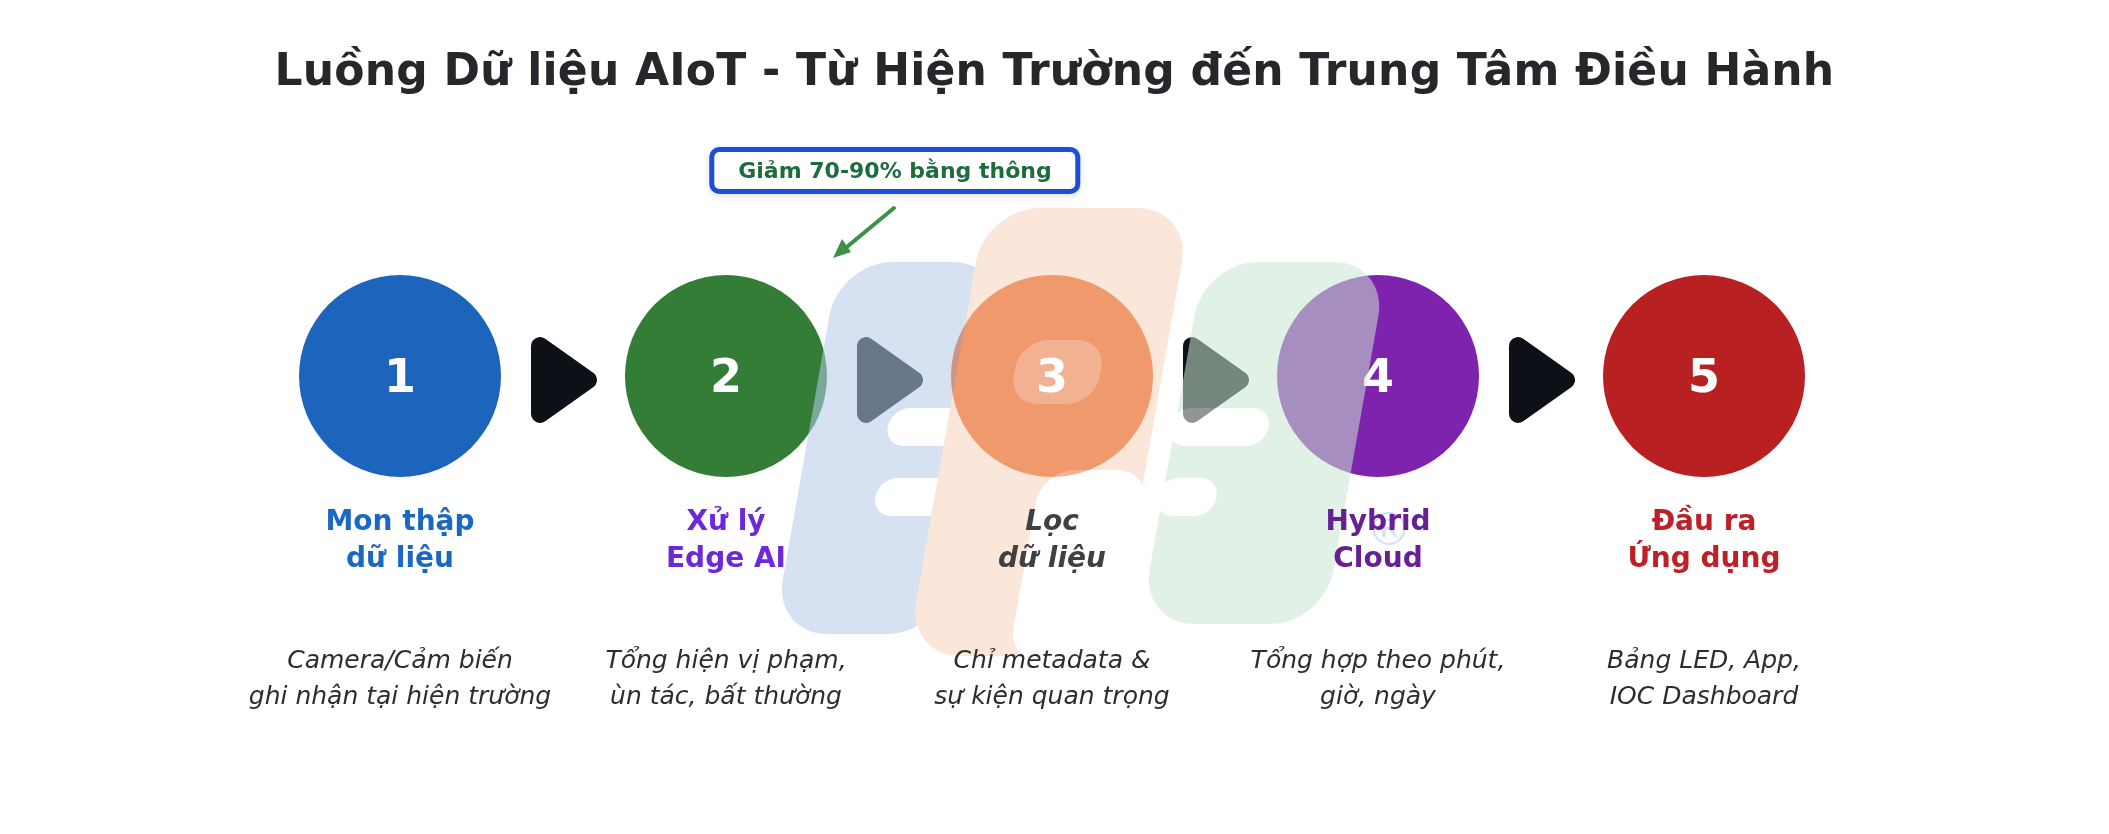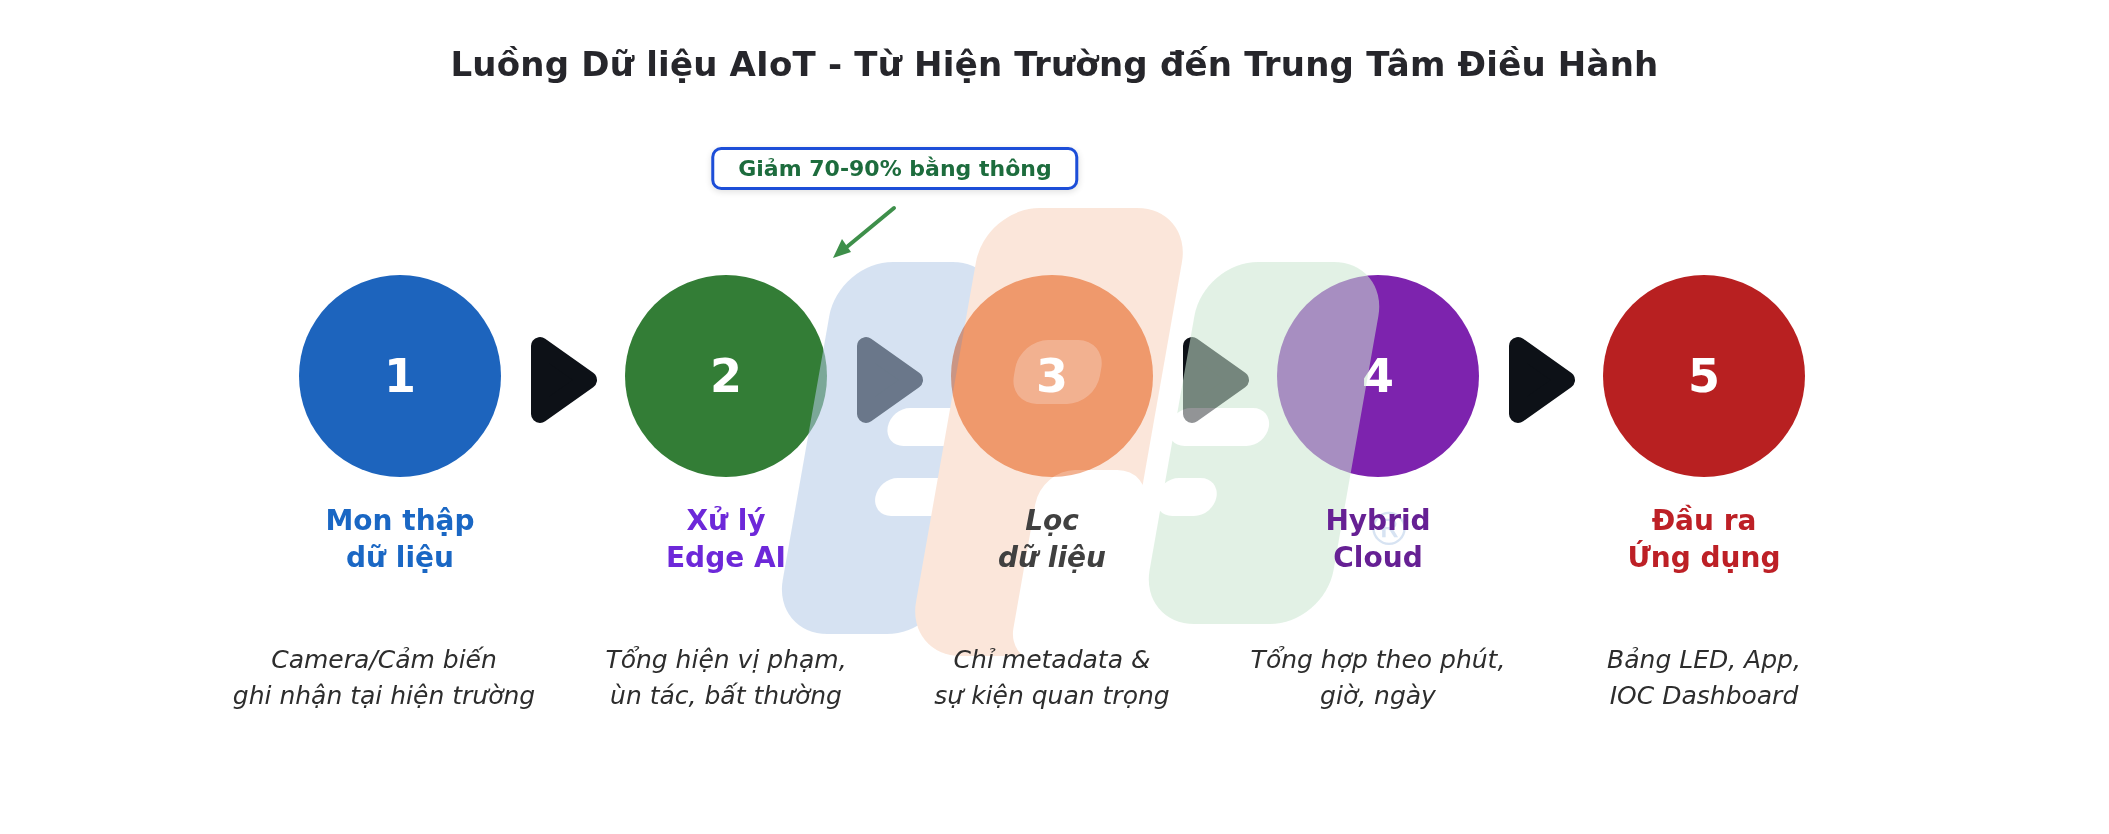--- a/index.html
+++ b/index.html
@@ -3,27 +3,27 @@
 <meta charset="utf-8">
 <style>
   html,body { margin:0; padding:0; background:#ffffff; }
   .canvas {
     position:relative; width:2109px; height:834px; background:#ffffff;
     font-family:"DejaVu Sans","Liberation Sans",sans-serif; overflow:hidden;
   }
 
   .title {
     position:absolute; top:44px; left:0; width:100%; margin:0;
-    text-align:center; font-size:34px; font-weight:bold; color:#26262b;
+    text-align:center; font-size:44px; font-weight:bold; color:#26262b;
     letter-spacing:0.2px; z-index:4;
   }
 
   .badge {
     position:absolute; top:147px; left:895px; transform:translateX(-50%);
-    background:#ffffff; border:3px solid #1d4ed8; border-radius:10px;
+    background:#ffffff; border:5px solid #1d4ed8; border-radius:10px;
     padding:6px 24px; font-size:22px; font-weight:bold; color:#1d6c3d;
     box-shadow:0 2px 6px rgba(0,0,0,0.12); z-index:4; white-space:nowrap;
   }
 
   .annot-arrow { position:absolute; left:818px; top:202px; z-index:4; }
 
   
   .watermark { position:absolute; inset:0; opacity:0.55; z-index:2; pointer-events:none; }
   .wm { position:absolute; transform:skewX(-10deg); border-radius:54px; }
   .wm .slot { position:absolute; background:#ffffff; border-radius:22px; }
@@ -55,21 +55,21 @@
     position:absolute; top:502px; width:320px; text-align:center;
     font-size:28px; font-weight:bold; line-height:37px; white-space:pre-line; z-index:3;
   }
   .l0 { left:240px; } .l1 { left:566px; } .l2 { left:892px; } .l3 { left:1218px; } .l4 { left:1544px; }
 
   .desc {
     position:absolute; top:642px; width:340px; text-align:center;
     font-size:25px; font-style:italic; line-height:36px; color:#2d2d2d;
     white-space:pre-line; z-index:3;
   }
-  .d0 { left:214px; } .d1 { left:556px; } .d2 { left:882px; } .d3 { left:1208px; } .d4 { left:1534px; }
+  .d0 { left:230px; } .d1 { left:556px; } .d2 { left:882px; } .d3 { left:1208px; } .d4 { left:1534px; }
 </style>
 </head>
 <body>
 
 <div class="canvas">
 
   <h1 class="title">Luồng Dữ liệu AIoT - Từ Hiện Trường đến Trung Tâm Điều Hành</h1>
 
   <div class="badge">Giảm 70-90% bằng thông</div>
 

